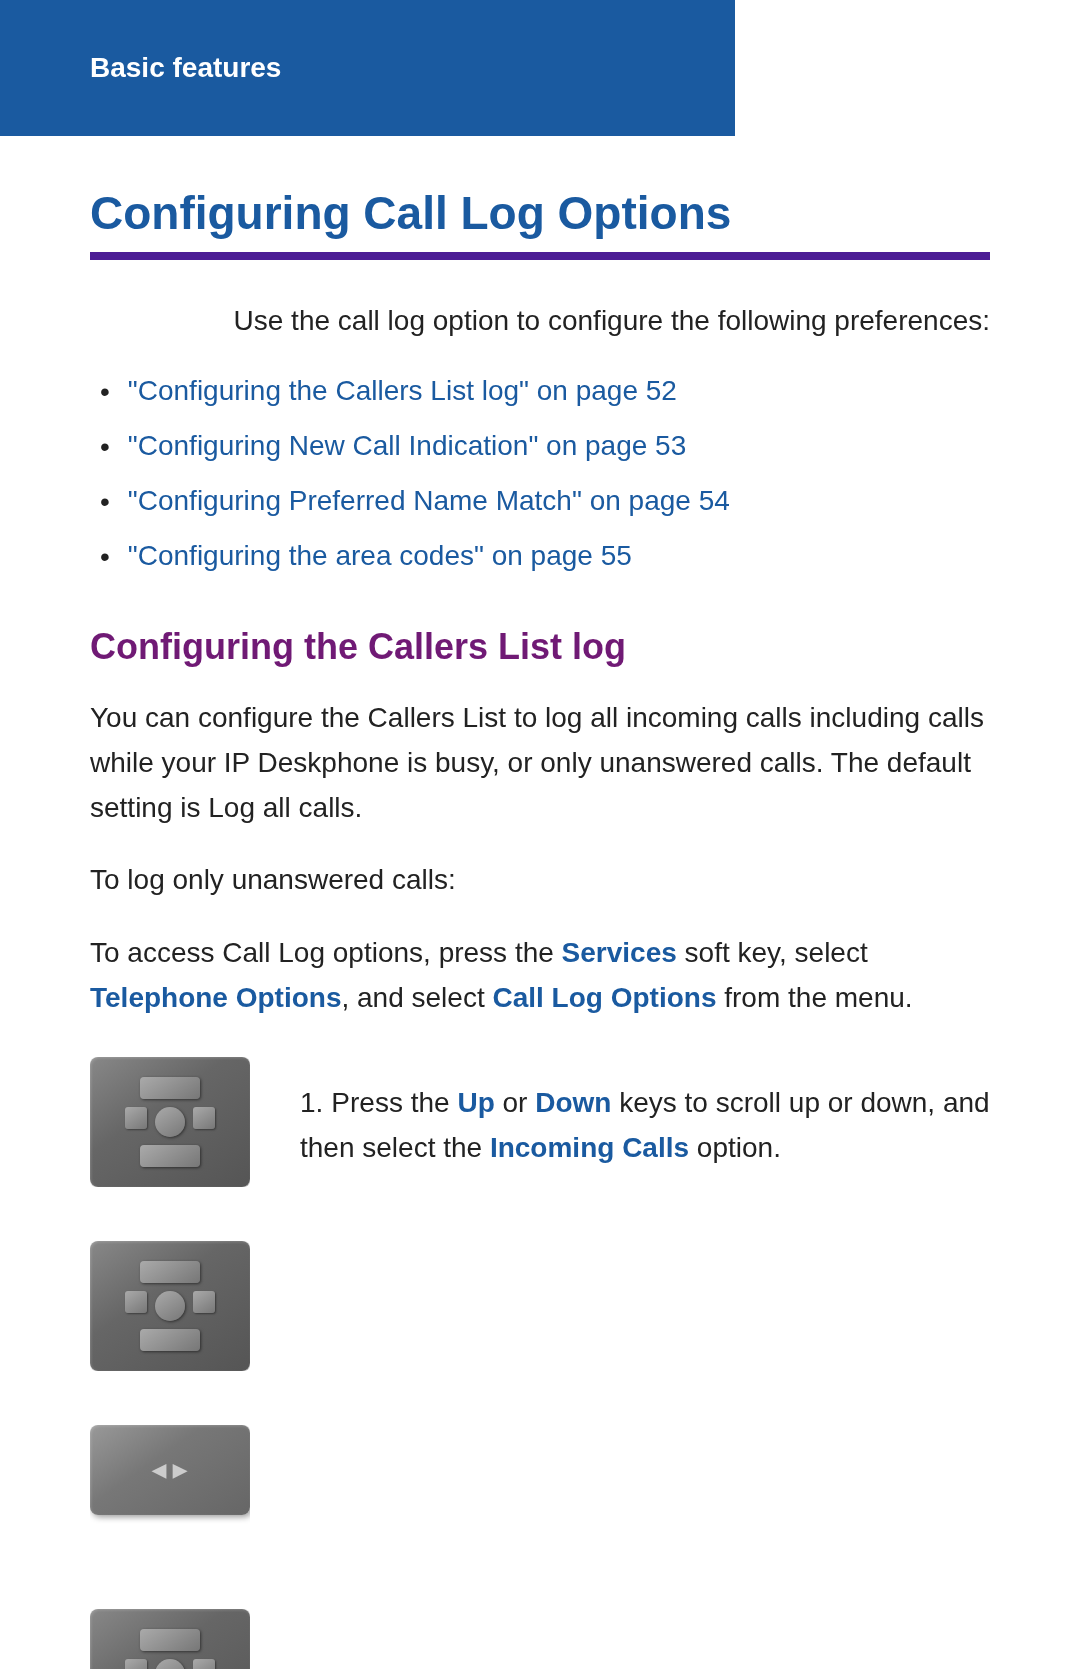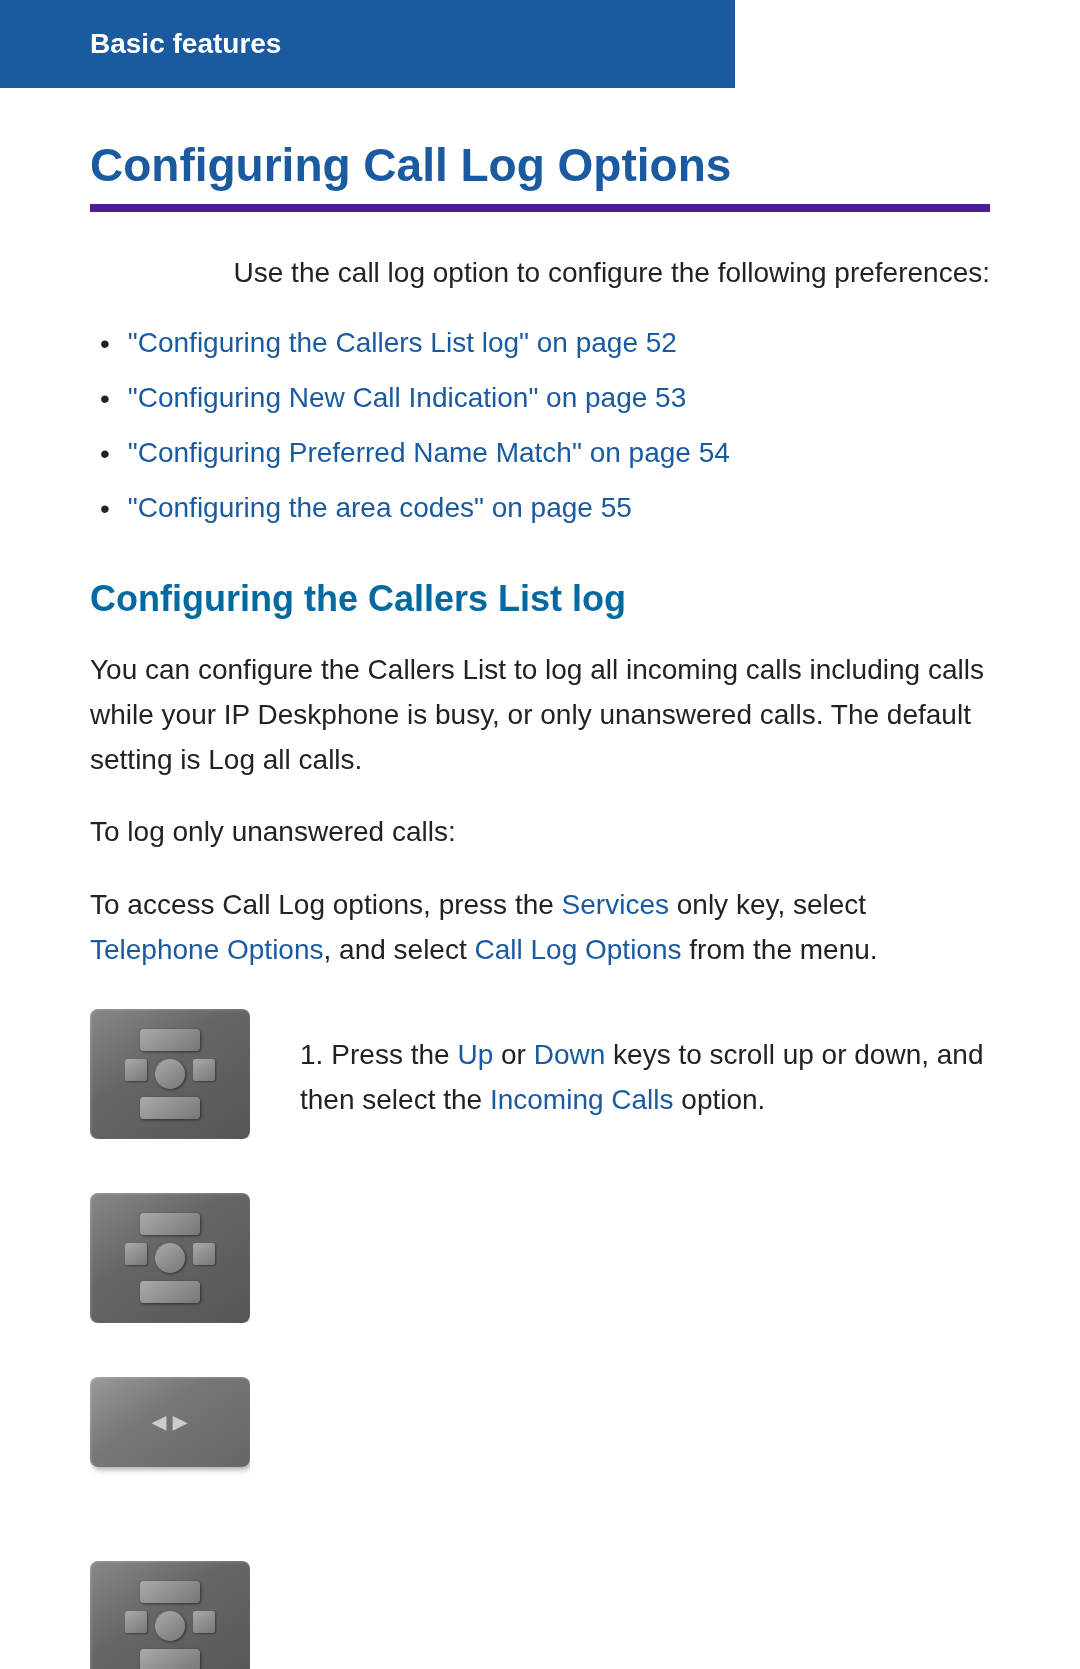--- a/index.html
+++ b/index.html
@@ -10,21 +10,21 @@
       background: #ffffff;
       font-family: Arial, Helvetica, sans-serif;
       font-size: 28px;
       color: #222222;
       position: relative;
     }
 
     .header-bar {
       background: #1a5aa0;
       width: 735px;
-      height: 88px;
+      height: 136px;
       display: flex;
       align-items: center;
       padding-left: 90px;
     }
 
     .header-bar-title {
       color: #ffffff;
       font-weight: bold;
       font-size: 28px;
     }
@@ -72,37 +72,37 @@
       flex-shrink: 0;
       margin-top: 1px;
     }
 
     .bullet-list li a {
       color: #1a5aa0;
       text-decoration: none;
     }
 
     .section-title {
-      color: #0369a1;
+      color: #701a75;
       font-size: 36px;
       font-weight: bold;
       margin-bottom: 28px;
     }
 
     .section-body {
       font-size: 28px;
       color: #222;
       line-height: 1.6;
       margin-bottom: 28px;
       margin-top: 10px;
     }
 
     .highlight-blue {
       color: #1a5aa0;
-      font-weight: normal;
+      font-weight: bold;
     }
 
     .step-list {
       margin-top: 36px;
     }
 
     .step-row {
       display: flex;
       align-items: center;
       margin-bottom: 54px;
@@ -212,21 +212,21 @@
     </li>
   </ul>
 
   <div class="section-title">Configuring the Callers List log</div>
 
   <p class="section-body">You can configure the Callers List to log all incoming calls including calls while your IP Deskphone is busy, or only unanswered calls. The default setting is Log all calls.</p>
 
   <p class="section-body">To log only unanswered calls:</p>
 
   <p class="section-body">
-    <span>To access Call Log options, press the </span><span class="highlight-blue">Services</span><span> only key, select </span><span class="highlight-blue">Telephone Options</span><span>, and select </span><span class="highlight-blue">Call Log Options</span><span> from the menu.</span>
+    <span>To access Call Log options, press the </span><span class="highlight-blue">Services</span><span> soft key, select </span><span class="highlight-blue">Telephone Options</span><span>, and select </span><span class="highlight-blue">Call Log Options</span><span> from the menu.</span>
   </p>
 
   <div class="step-list">
 
     <div class="step-row">
       <div class="step-image">
         <div class="phone-nav-btn">
           <div class="nav-center-btn"></div>
           <div class="nav-side-btns">
             <div class="nav-side-btn"></div>

